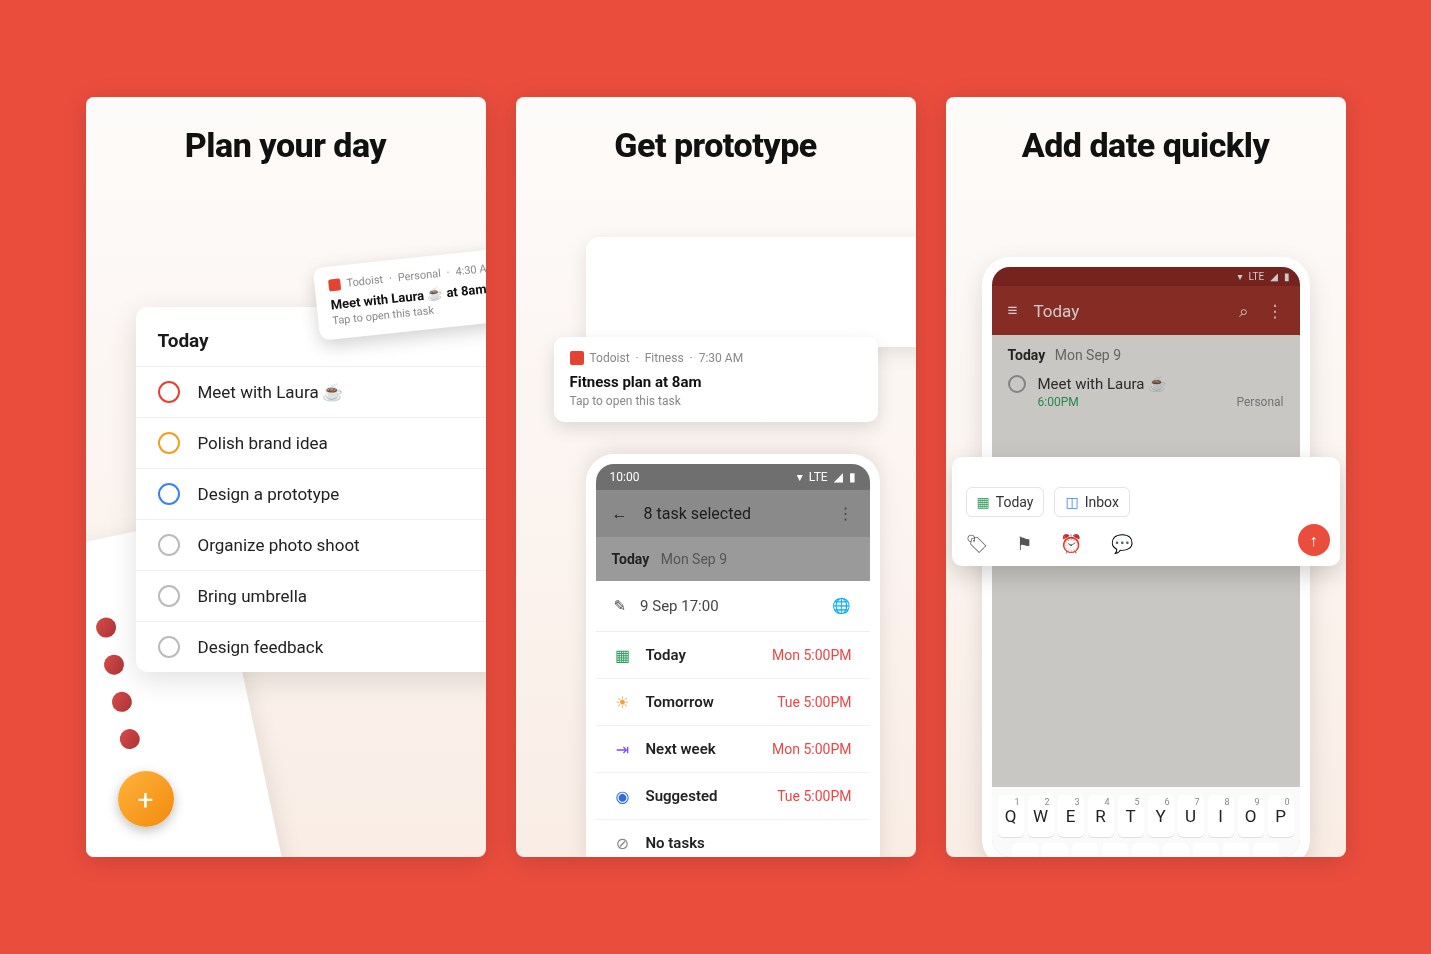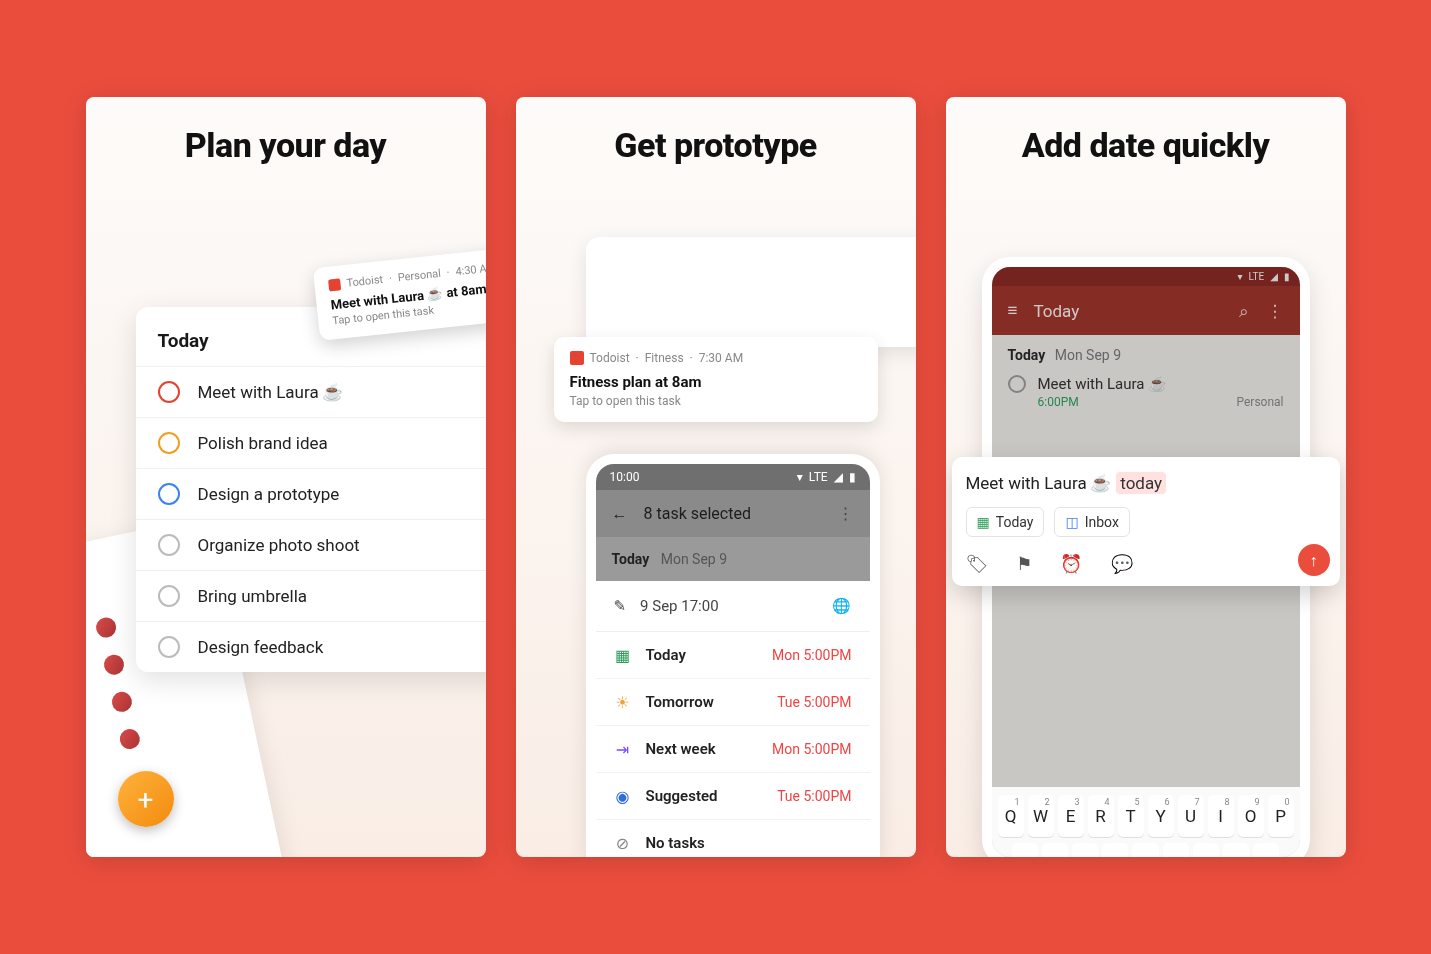--- a/index.html
+++ b/index.html
@@ -263,23 +263,20 @@
           <div class="key">H</div>
           <div class="key">J</div>
           <div class="key">K</div>
           <div class="key">L</div>
         </div>
 
     </div>
   </div>
 
   <div class="quickadd">
-    <div class="qa-text">
-      <span>Meet with Laura ☕ </span><span class="hl-today">today</span>
-    </div>
     <div class="qa-chips">
       <div class="chip">
         <span class="ci-g">▦</span>
         <span>Today</span>
       </div>
       <div class="chip">
         <span class="ci-b">◫</span>
         <span>Inbox</span>
       </div>
     </div>

